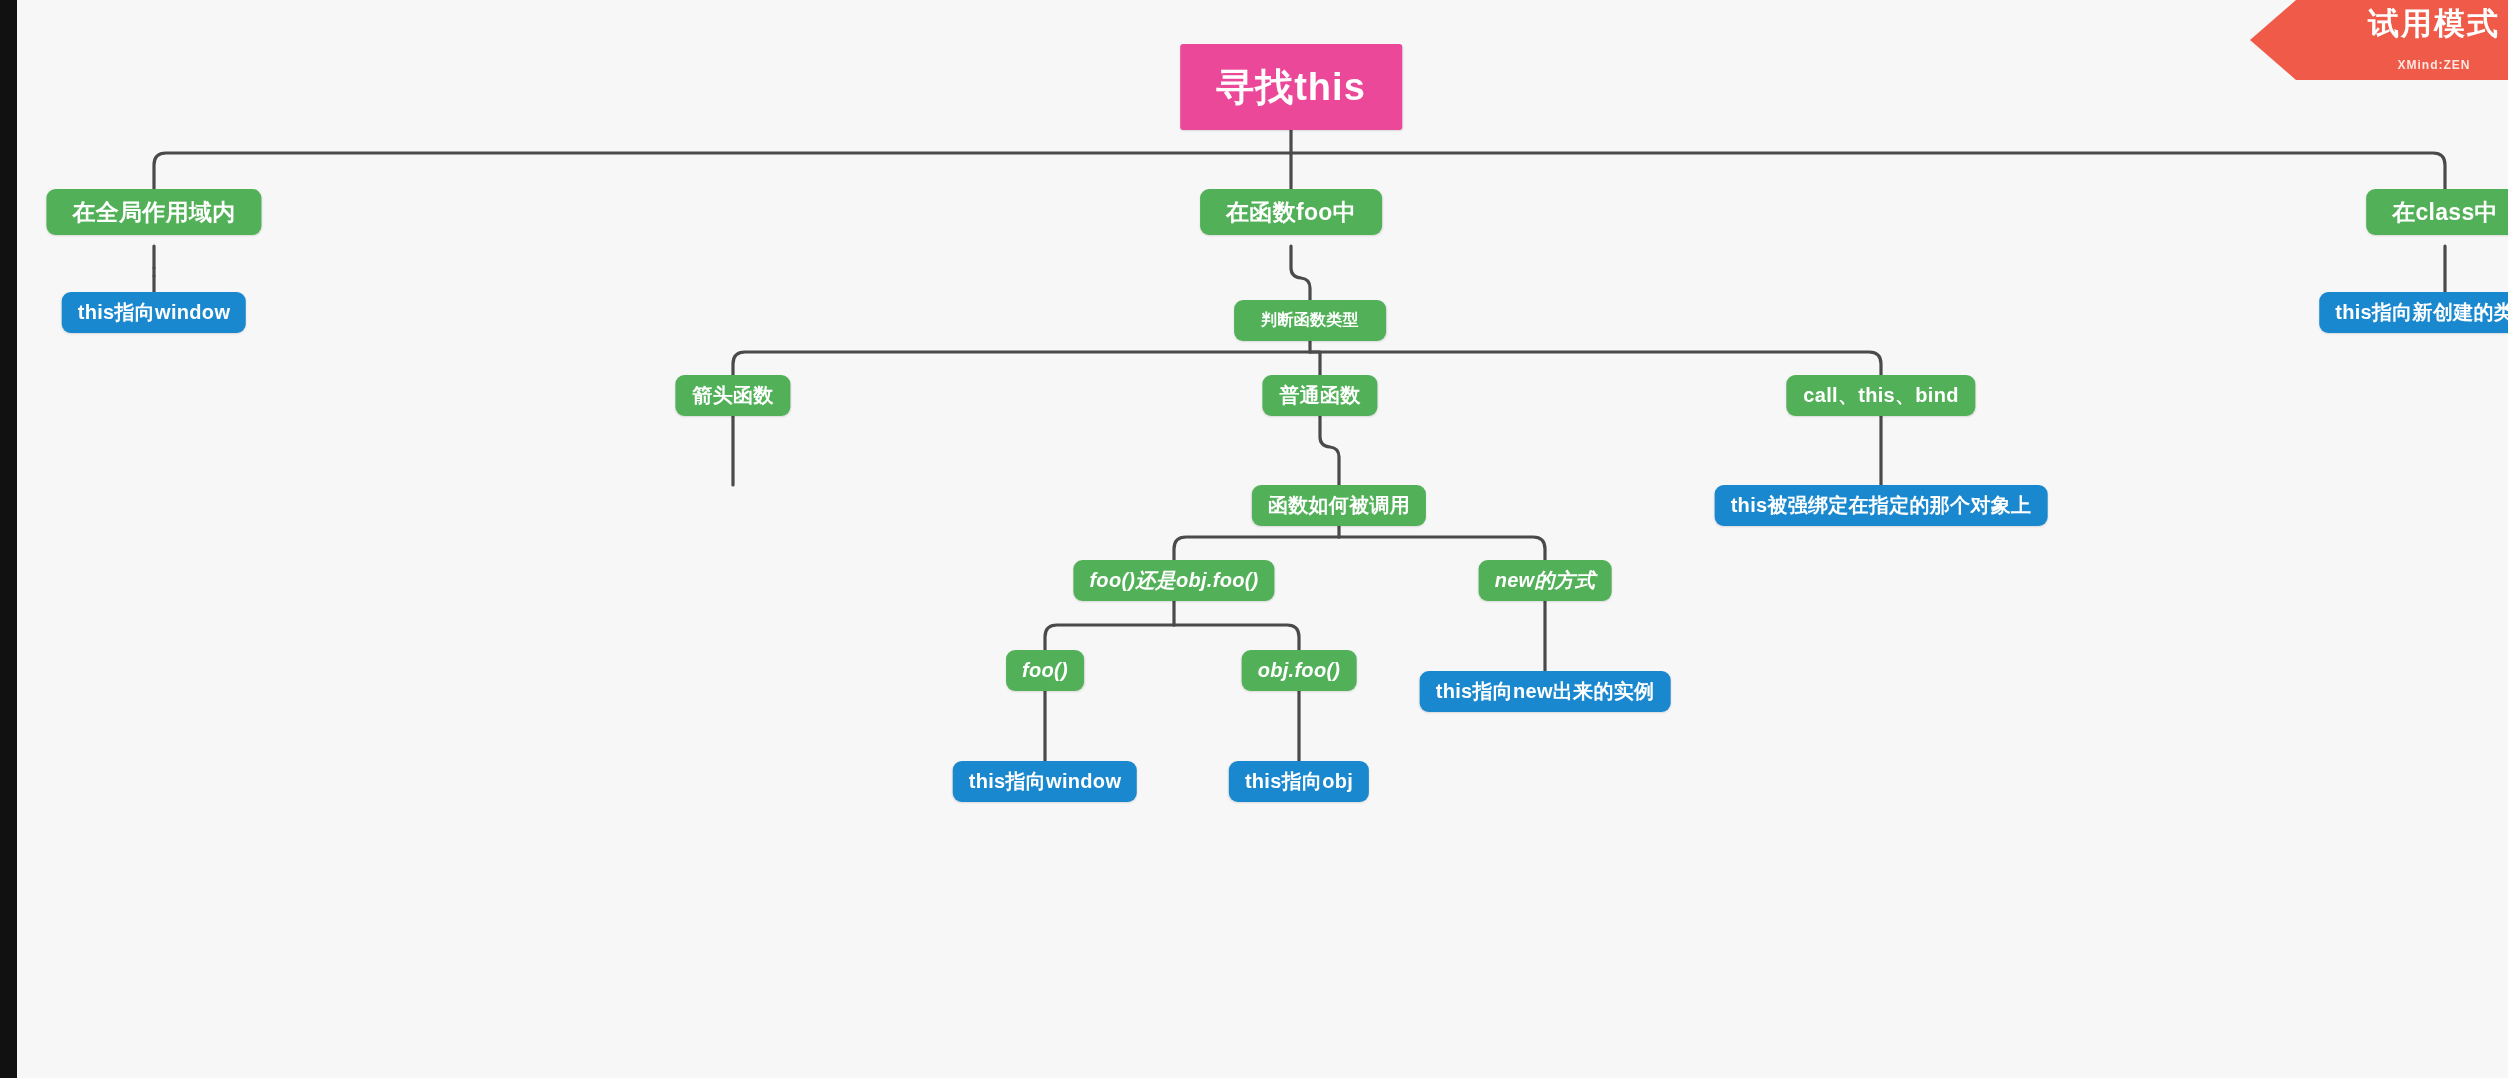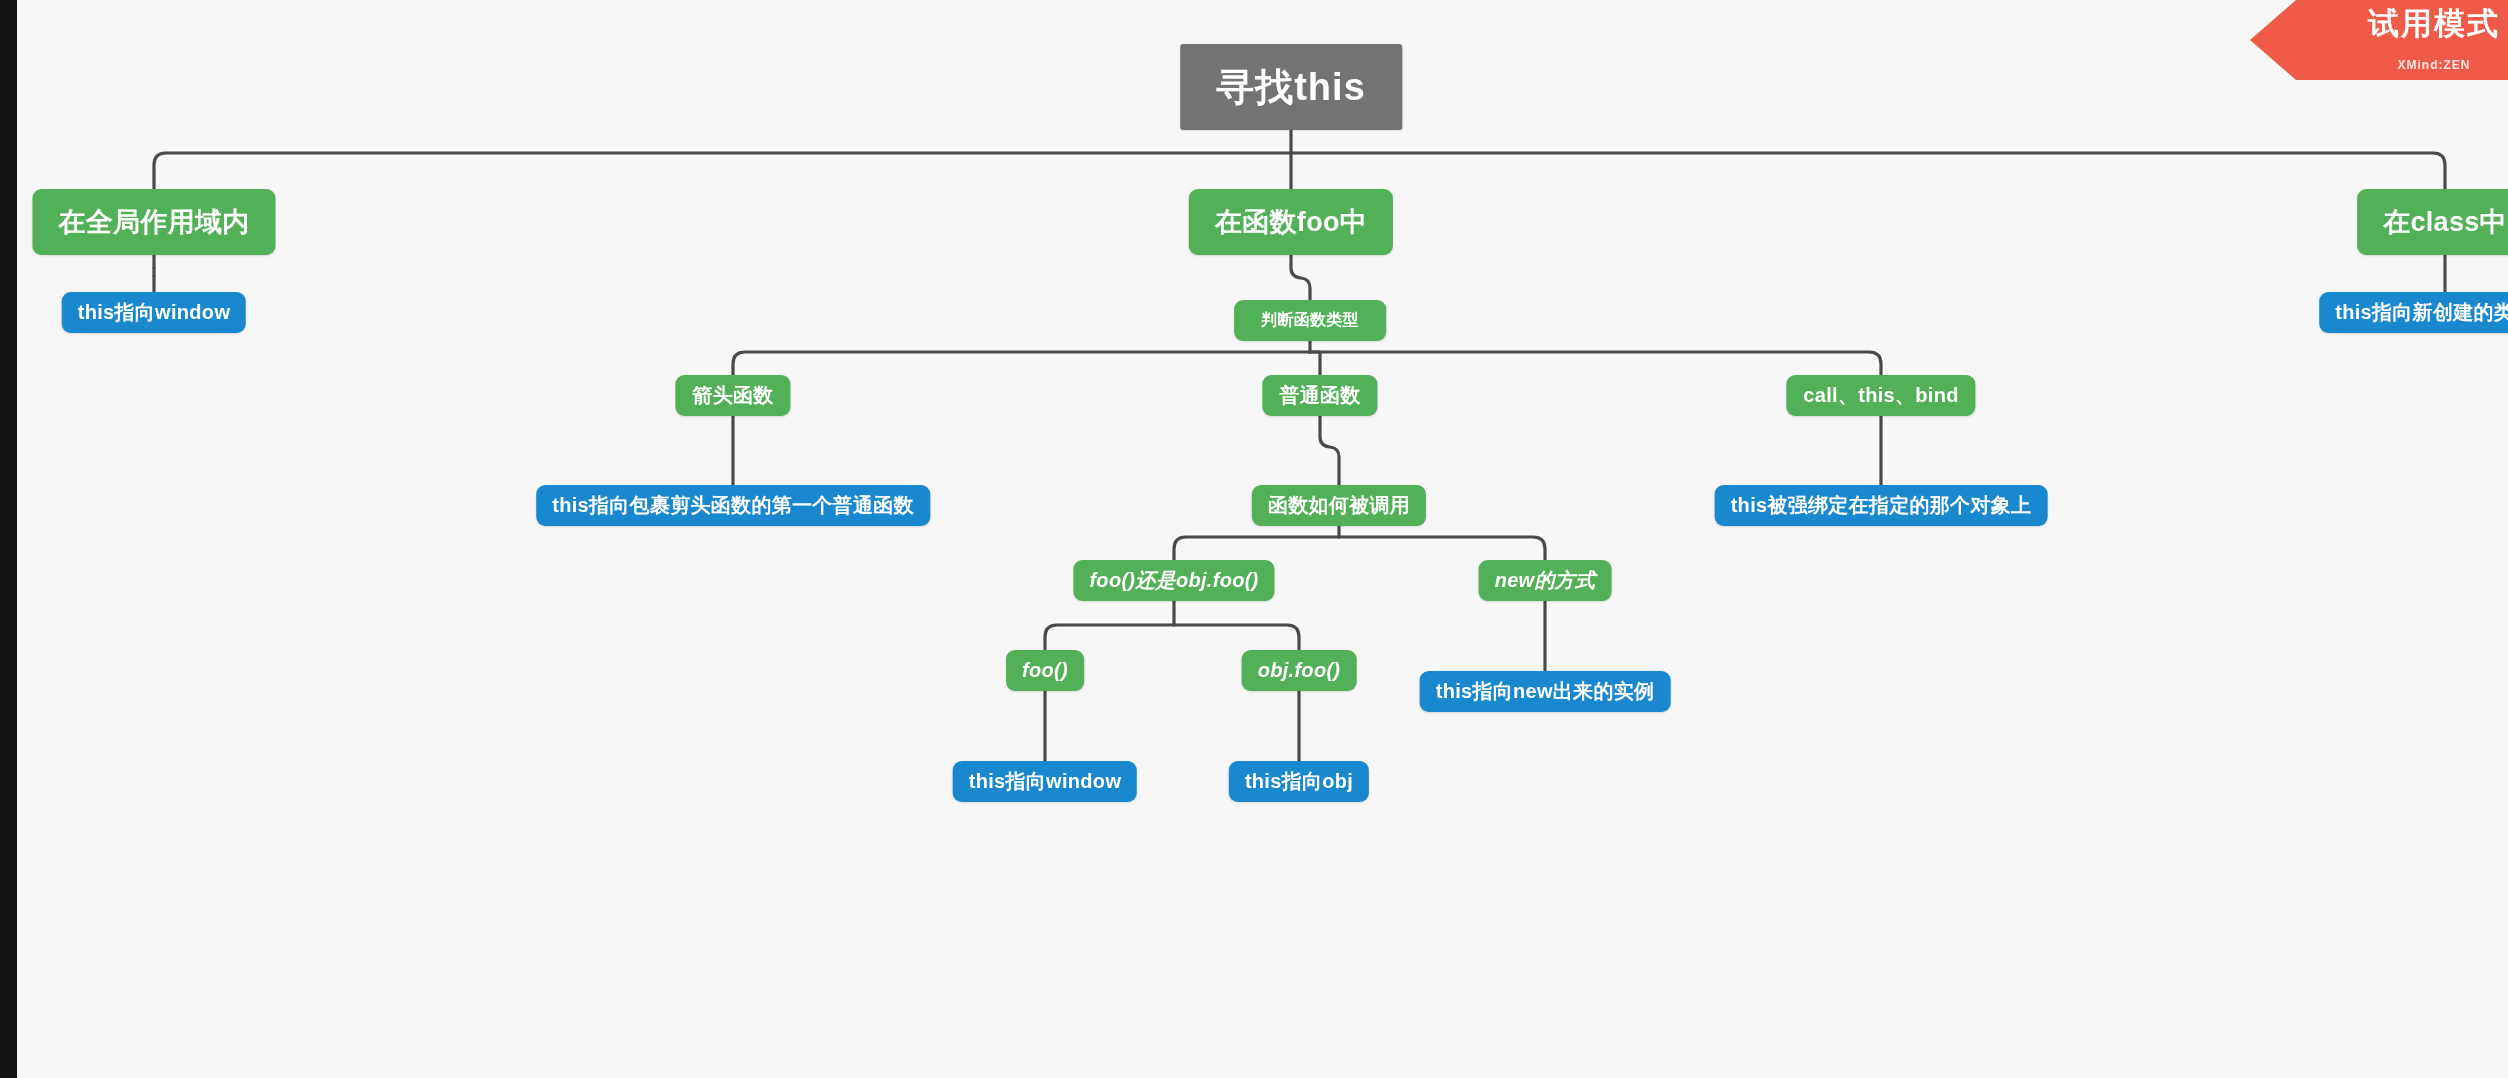--- a/index.html
+++ b/index.html
@@ -55,38 +55,38 @@
     color: #ffffff;
     font-weight: bold;
     white-space: nowrap;
     letter-spacing: 0.3px;
     text-align: center;
     transform: translateX(-50%);
     box-shadow: 0 1px 2px rgba(0,0,0,0.12);
   }
 
   .node.root {
-    background: #737373;
+    background: #ec4899;
     border-radius: 3px;
     font-size: 38px;
     padding: 0 36px;
     height: 86px;
     letter-spacing: 1px;
   }
 
   .node.green {
     background: #52b158;
     border-radius: 9px;
   }
   .node.blue {
     background: #1a88ce;
     border-radius: 9px;
   }
 
-  .lvl1 { font-size: 27px; height: 66px; padding: 0 26px; border-radius: 10px; }
+  .lvl1 { font-size: 23px; height: 46px; padding: 0 26px; border-radius: 10px; }
   .lvl2 { font-size: 16px; height: 41px; padding: 0 27px; border-radius: 8px; }
   .lvl3 { font-size: 20px; height: 41px; padding: 0 17px; border-radius: 8px; }
   .lvl4 { font-size: 20px; height: 41px; padding: 16px 16px; border-radius: 8px; }
   .lvl5 { font-size: 20px; height: 41px; padding: 0 16px; border-radius: 8px; font-style: italic; }
   .leaf { font-size: 20px; height: 41px; padding: 0 16px; border-radius: 8px; }
 
   
   #trial-ribbon {
     position: absolute;
     top: 0;
@@ -189,21 +189,20 @@
     <div class="node blue leaf" style="left:2428px; top:292px;">this指向新创建的类实例</div>
 
     <div class="node green lvl2" style="left:1293px; top:300px;">判断函数类型</div>
 
     <div class="node green lvl3" style="left:716px; top:375px;">箭头函数</div>
 
     <div class="node green lvl3" style="left:1303px; top:375px;">普通函数</div>
 
     <div class="node green lvl3" style="left:1864px; top:375px;">call、this、bind</div>
 
-    <div class="node blue leaf" style="left:716px; top:485px;">this指向包裹剪头函数的第一个普通函数</div>
 
     <div class="node blue leaf" style="left:1864px; top:485px;">this被强绑定在指定的那个对象上</div>
 
     <div class="node green lvl4" style="left:1322px; top:485px;">函数如何被调用</div>
 
     <div class="node green lvl5" style="left:1157px; top:560px;">foo()还是obj.foo()</div>
 
     <div class="node green lvl5" style="left:1528px; top:560px;">new的方式</div>
 
     <div class="node blue leaf" style="left:1528px; top:671px;">this指向new出来的实例</div>

